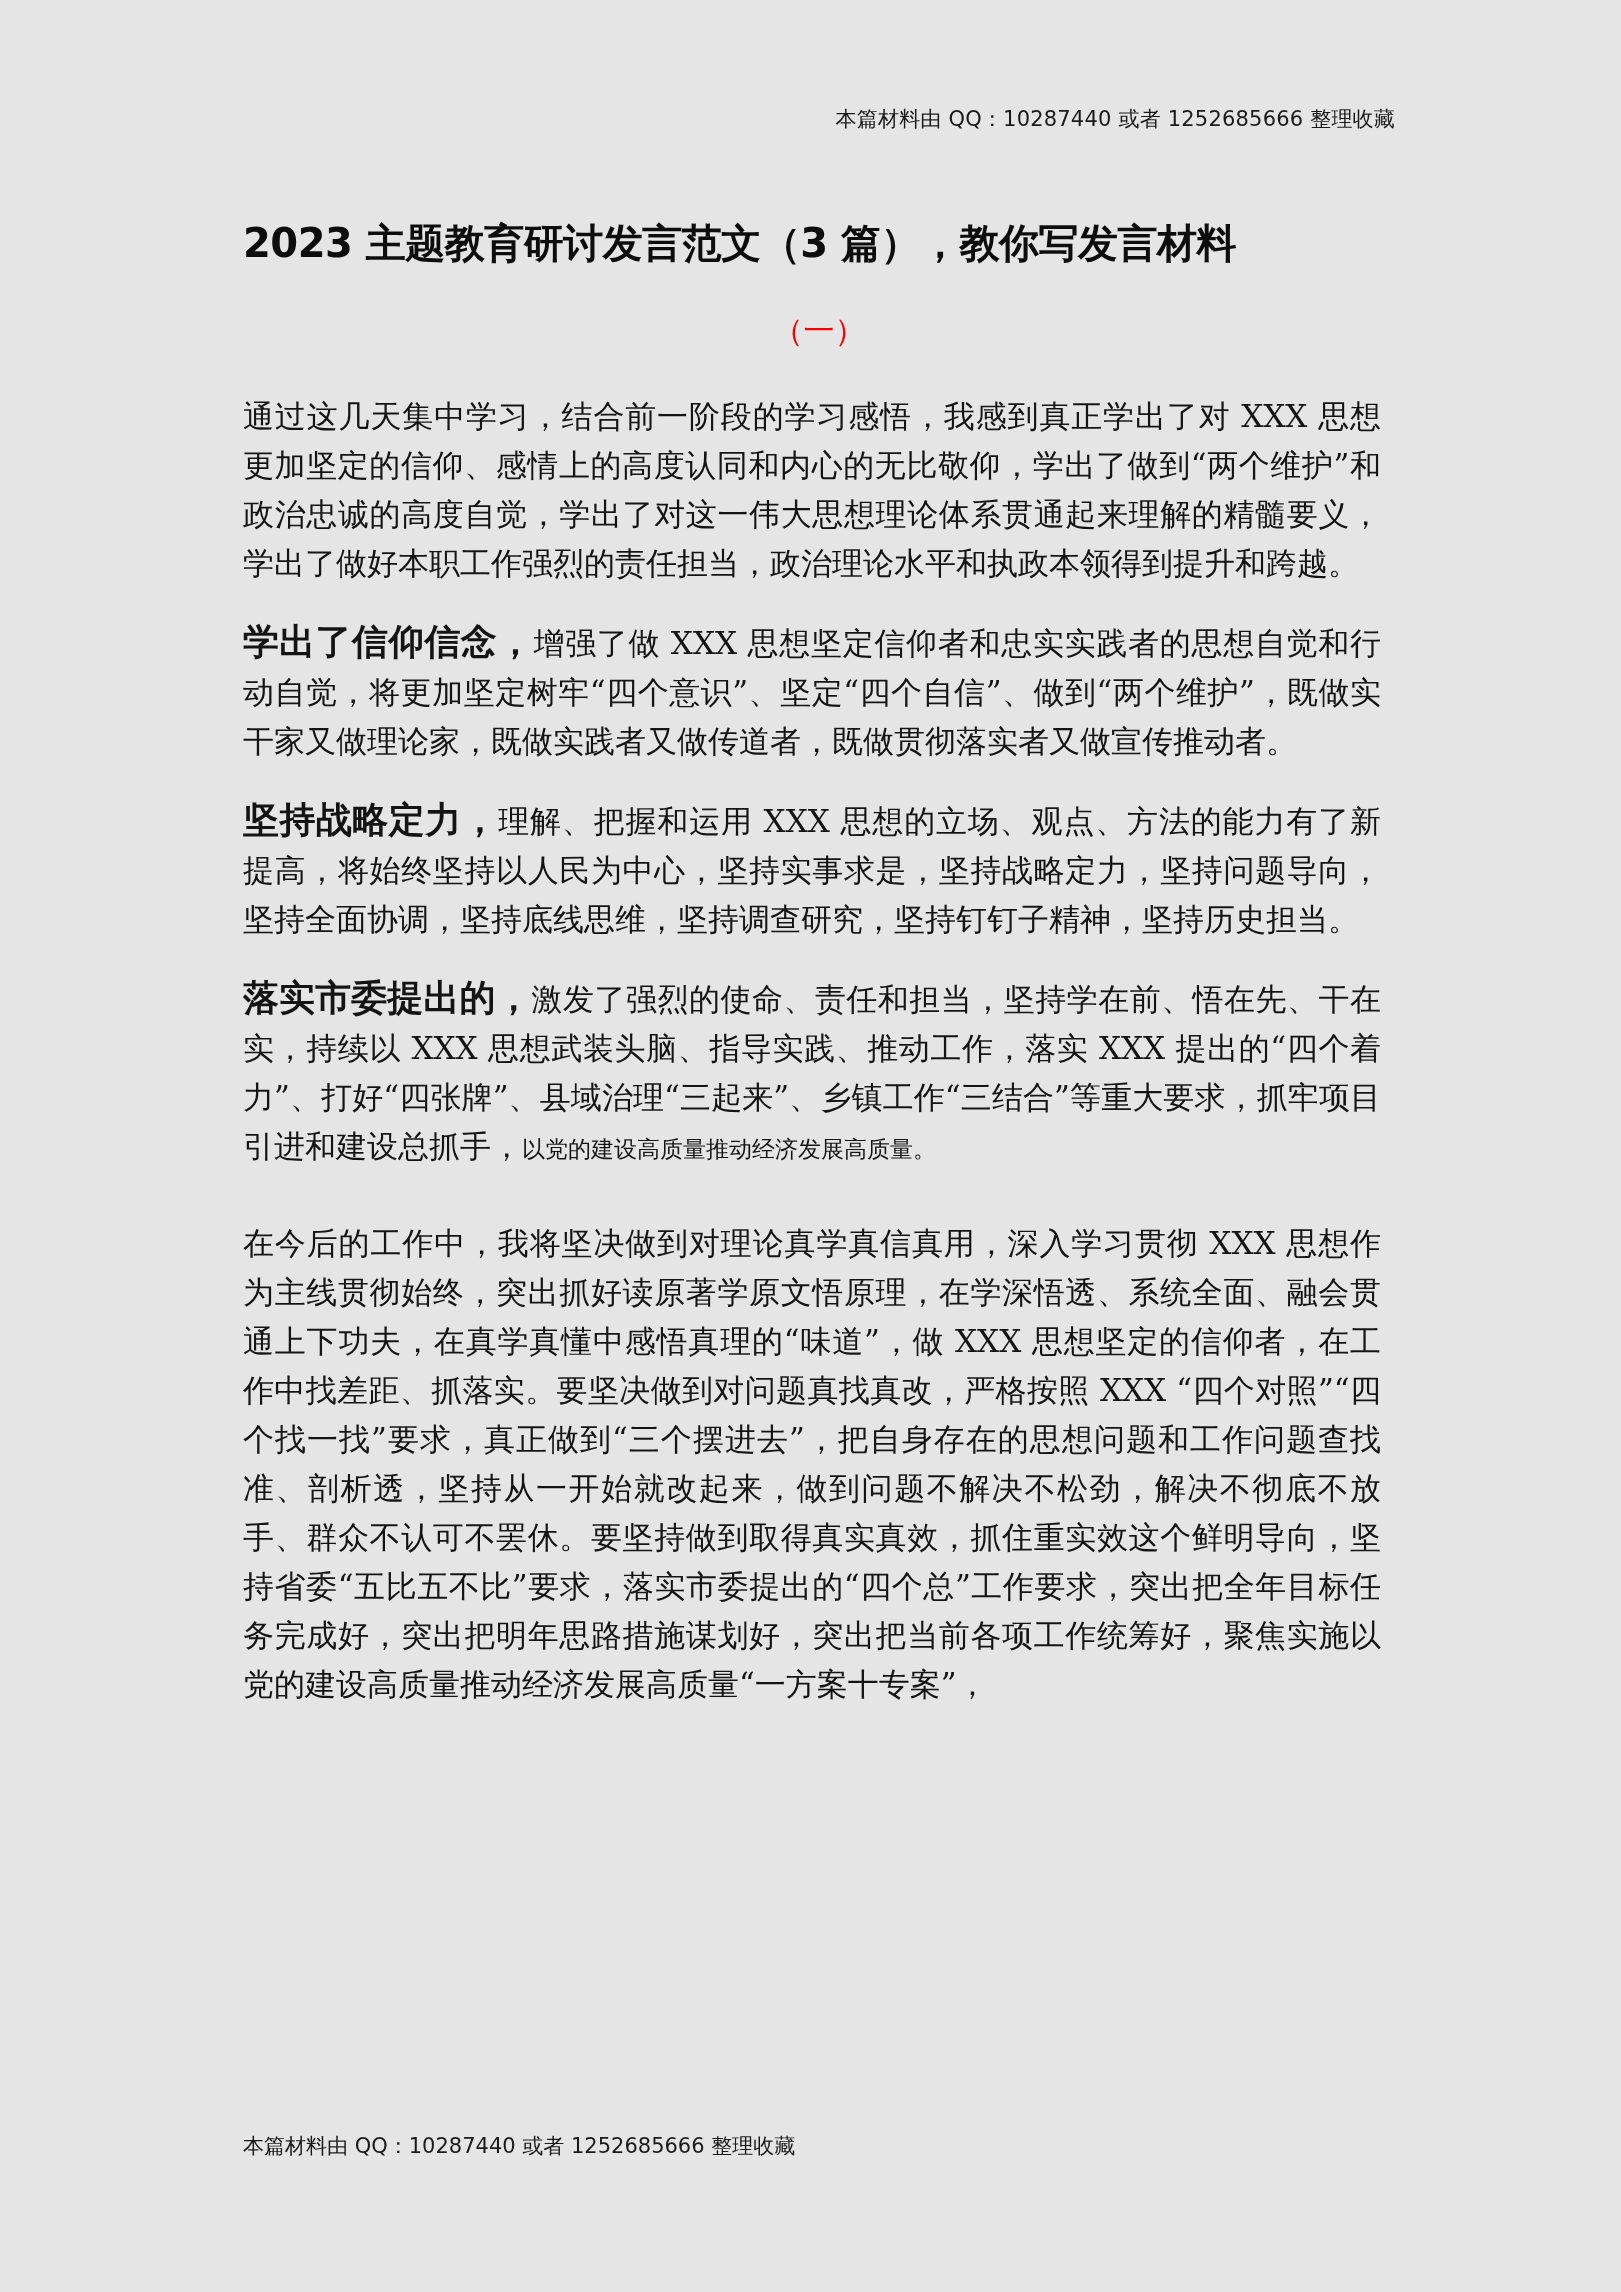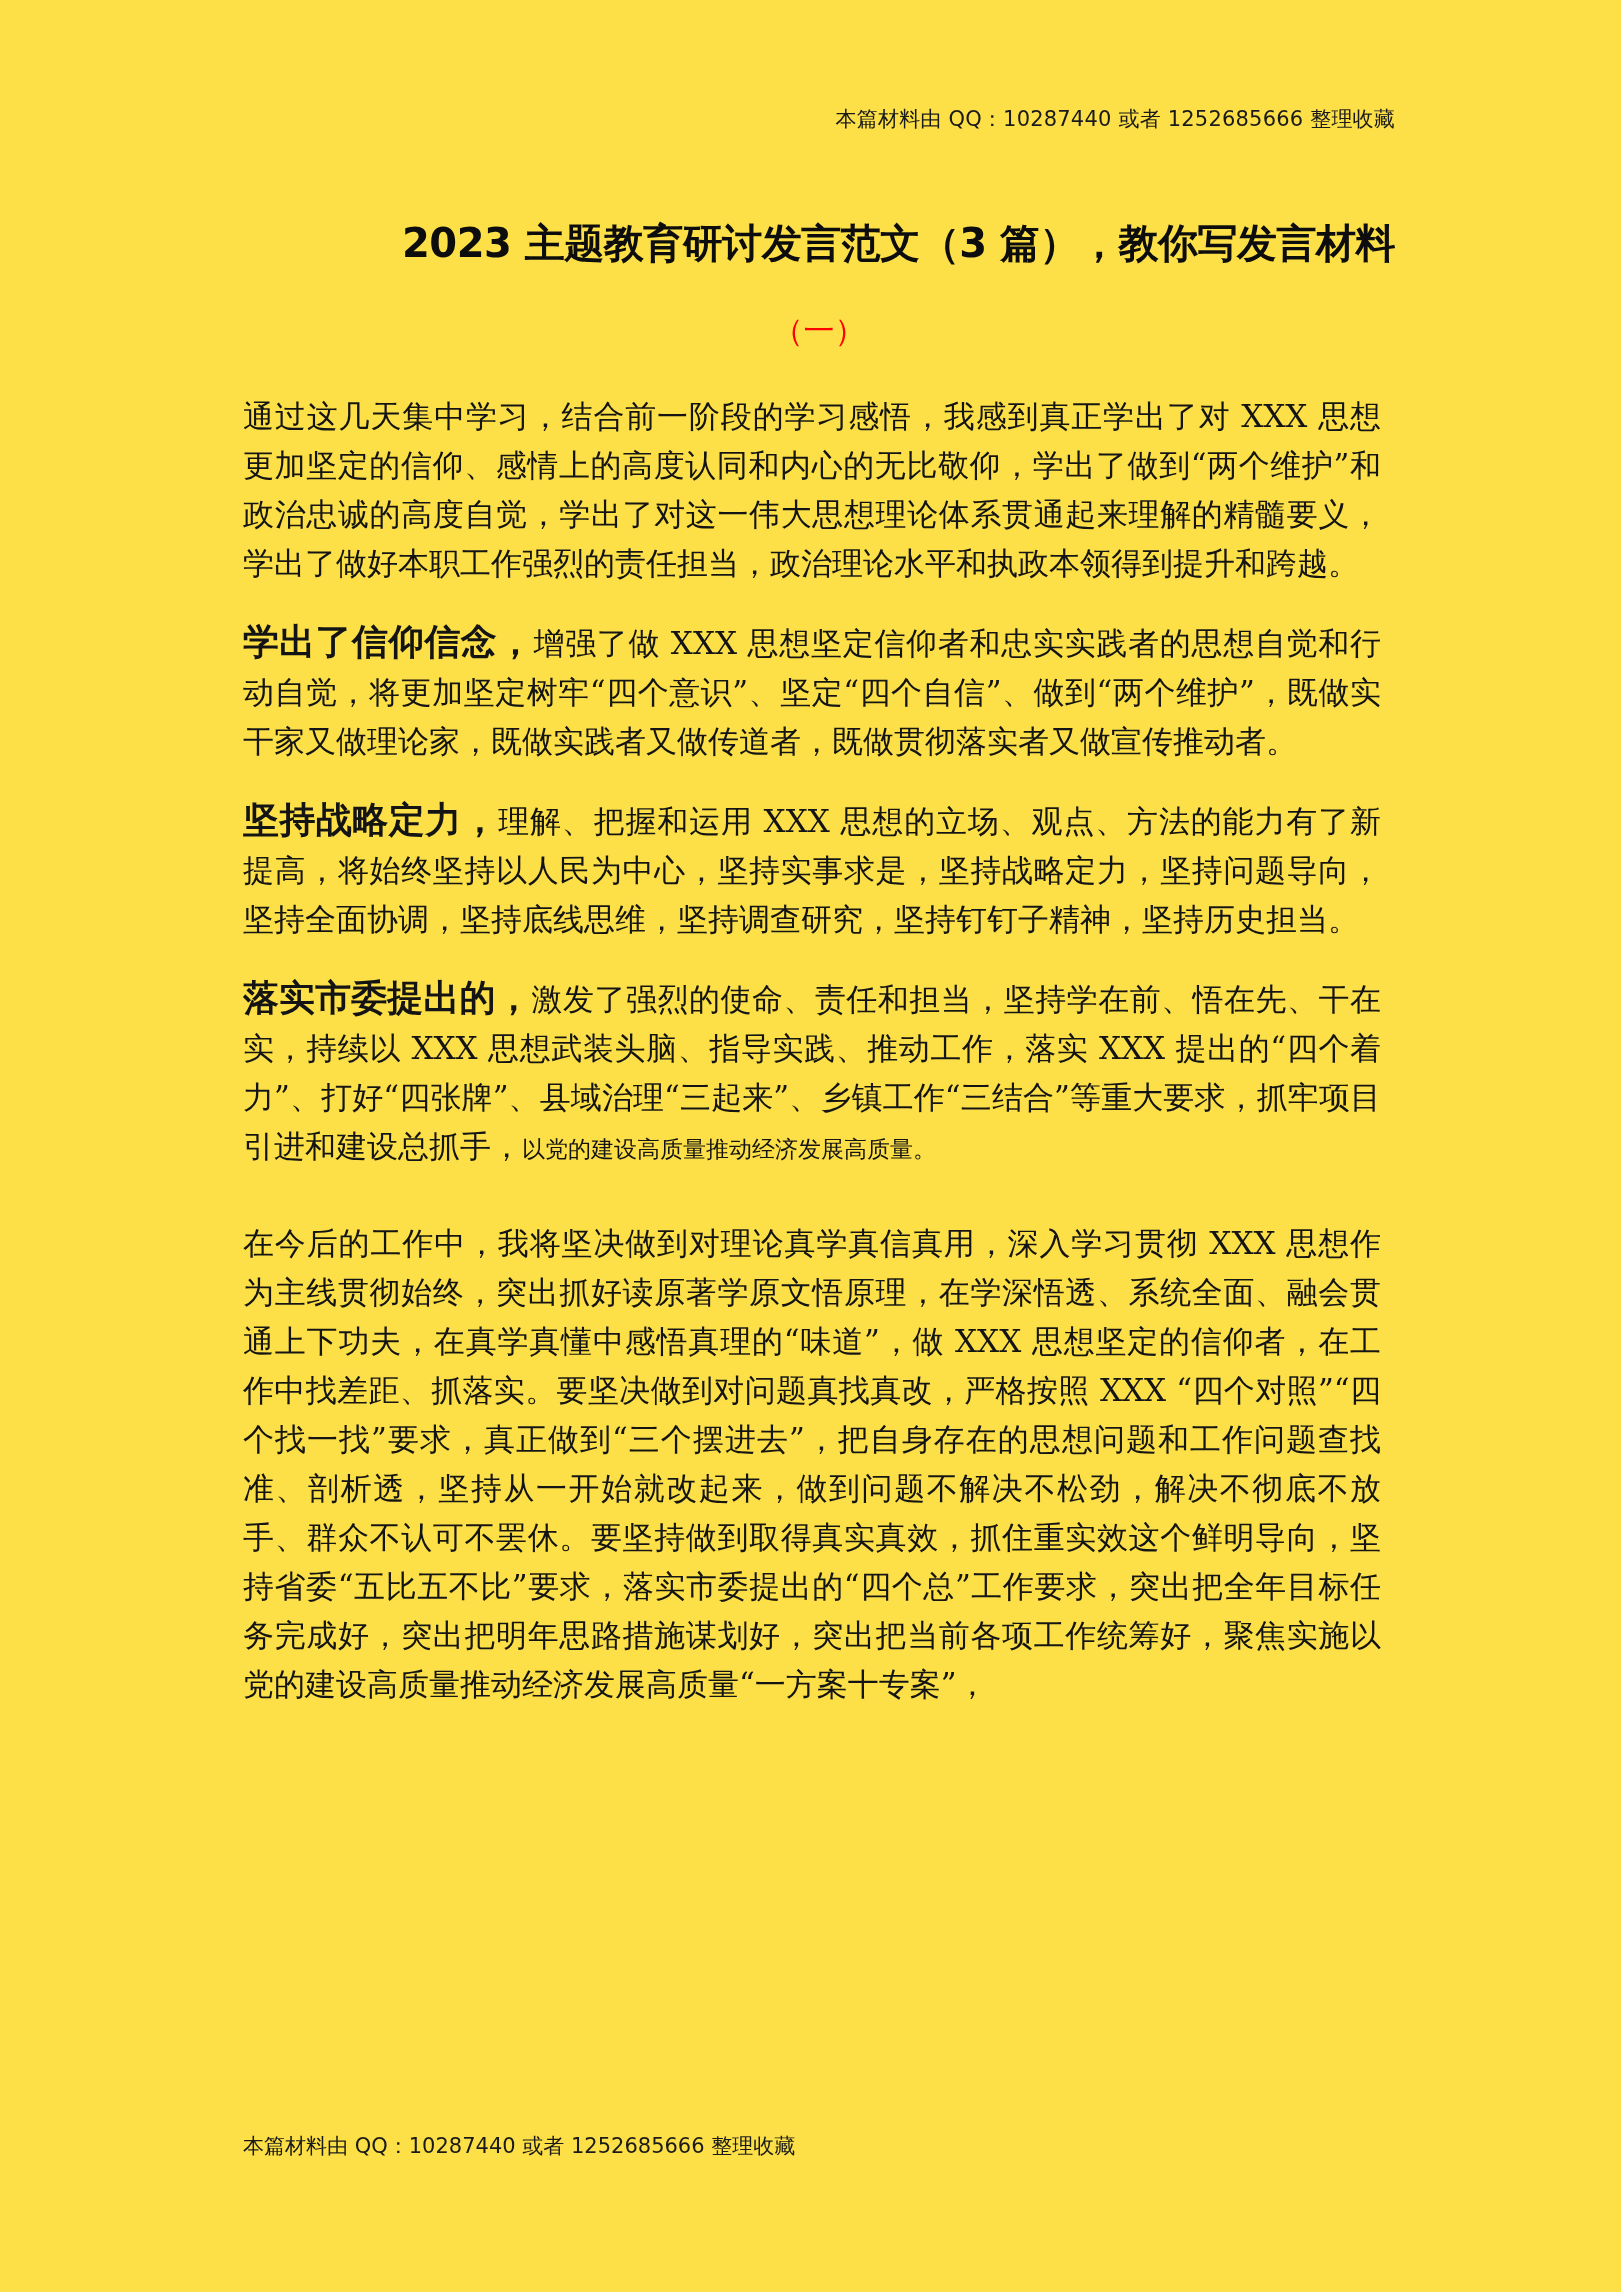--- a/index.html
+++ b/index.html
@@ -8,21 +8,21 @@
     padding: 0;
     background: #ffffff;
   }
   body {
     font-family: "DejaVu Serif", "Liberation Serif", serif;
   }
   .page {
     position: relative;
     width: 1621px;
     height: 2293px;
-    background: #fde047;
+    background: #e5e5e5;
     box-sizing: border-box;
     overflow: hidden;
   }
   .page-inner {
     position: absolute;
     left: 243px;
     top: 0;
     width: 1152px;
     height: 2293px;
   }
@@ -47,21 +47,21 @@
     position: absolute;
     top: 218px;
     left: 0;
     width: 1152px;
     margin: 0;
     font-family: "DejaVu Sans", "Liberation Sans", sans-serif;
     font-weight: 700;
     font-size: 40px;
     line-height: 1.25;
     color: #0d0d0d;
-    text-align: right;
+    text-align: left;
     letter-spacing: -0.5px;
     white-space: nowrap;
   }
 
   
   .section-marker {
     position: absolute;
     top: 310px;
     left: 0;
     width: 1152px;

